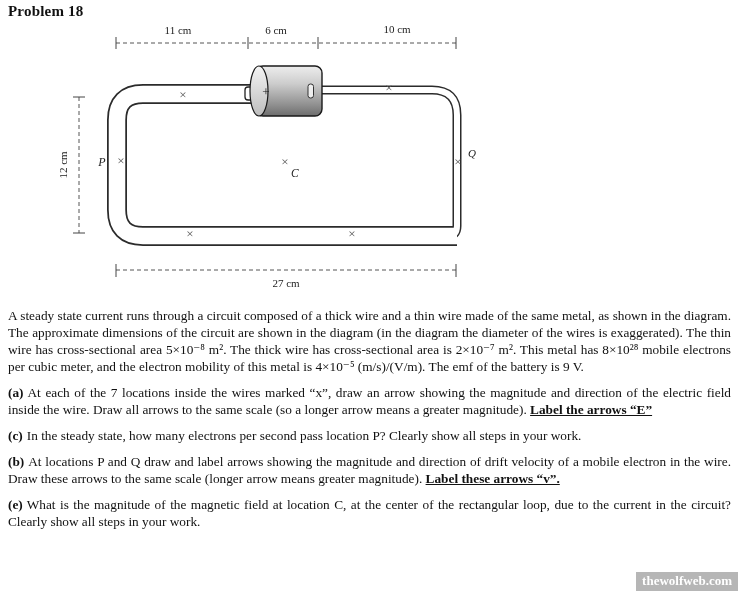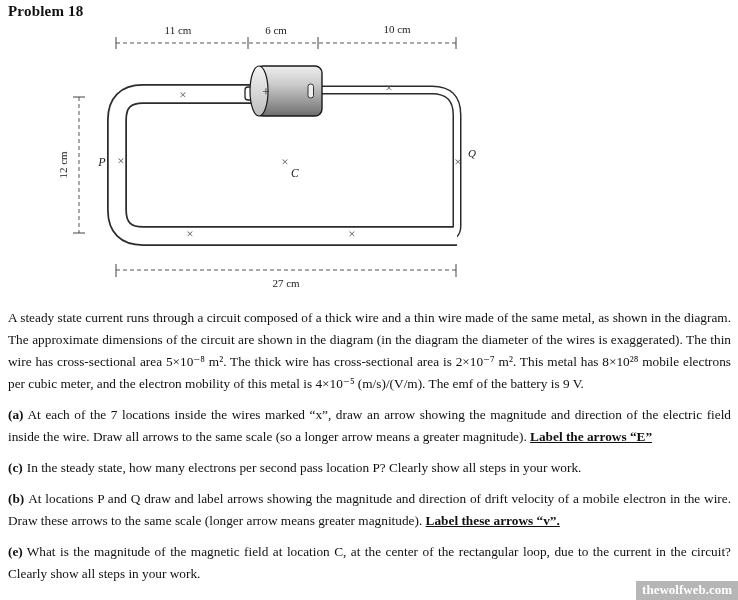--- a/index.html
+++ b/index.html
@@ -15,27 +15,27 @@
   svg.diagram{position:absolute;top:0;left:0;}
   .dim-line{stroke:#555;stroke-width:1;stroke-dasharray:4 3;fill:none;}
   .dim-tick{stroke:#444;stroke-width:1;fill:none;}
   .dim-text{font-size:11px;fill:#222;}
   .wire-outline{stroke:#2b2b2b;fill:none;stroke-linecap:butt;}
   .wire-core{stroke:#ffffff;fill:none;stroke-linecap:butt;}
   .xmark{font-size:13px;fill:#555;}
   .pt-label{font-style:italic;fill:#222;}
   .text-block{
     position:absolute;top:307px;left:8px;width:723px;
-    font-size:13.3px;line-height:22px;text-align:justify;
+    font-size:13.3px;line-height:17px;text-align:justify;
   }
   .text-block p{margin:0 0 9px 0;}
   .part-label{font-weight:bold;margin-right:4px;}
   .bold-run{font-weight:bold;text-decoration:underline;}
   .watermark{
-    position:absolute;right:0;bottom:0;
+    position:absolute;right:0;bottom:9px;
     background:#b6b6b6;color:#ffffff;
     font-weight:bold;font-size:13px;padding:1px 6px 2px 6px;
   }
 </style>
 </head>
 <body>
 
 <div class="doc-title">Problem 18</div>
 
 <svg class="diagram" width="738" height="300" viewBox="0 0 738 300" font-family="Liberation Serif, DejaVu Serif, serif">

